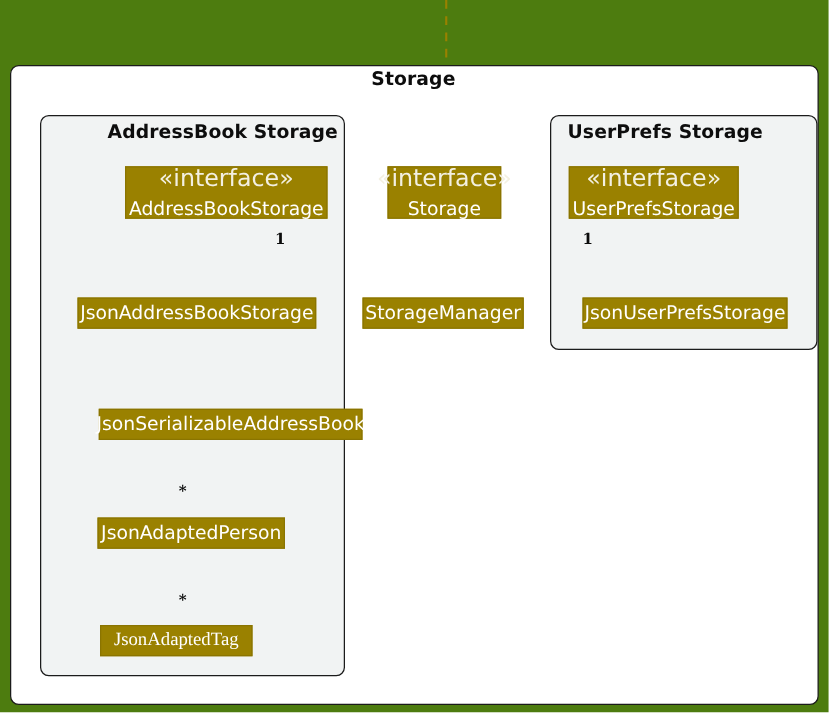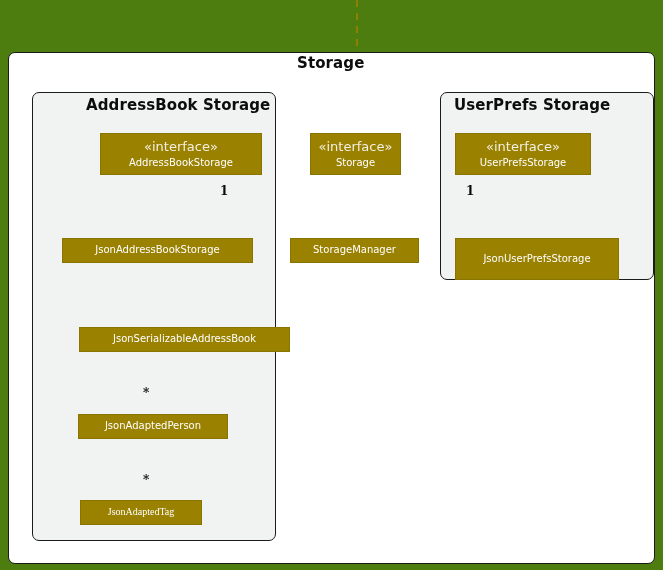--- a/index.html
+++ b/index.html
@@ -48,25 +48,25 @@
     display: flex;
     flex-direction: column;
     align-items: center;
     justify-content: center;
     font-size: 13.5px;
     line-height: 1.42;
     white-space: nowrap;
     text-align: center;
   }
   .node .stereo {
-    font-size: 13px;
+    font-size: 19px;
     color: #f3f0e2;
   }
   .node .nm {
-    font-size: 10px;
+    font-size: 15px;
     color: #ffffff;
   }
   .multi {
     position: absolute;
     font-size: 12px;
     font-weight: bold;
     color: #0b0b0b;
     font-family: "DejaVu Serif", serif;
   }
 </style>
@@ -158,21 +158,21 @@
   </div>
 
   <div class="node" style="left:62px; top:238px; width:191px; height:25px;">
     <span class="nm">JsonAddressBookStorage</span>
   </div>
 
   <div class="node" style="left:290px; top:238px; width:129px; height:25px;">
     <span class="nm">StorageManager</span>
   </div>
 
-  <div class="node" style="left:455px; top:238px; width:164px; height:42px;">
+  <div class="node" style="left:466px; top:238px; width:164px; height:25px;">
     <span class="nm">JsonUserPrefsStorage</span>
   </div>
 
   <div class="node" style="left:47px; top:327px; width:211px; height:25px;margin-left:32px;">
     <span class="nm">JsonSerializableAddressBook</span>
   </div>
 
   <div class="node" style="left:78px; top:414px; width:150px; height:25px;align-items:center;">
     <span class="nm">JsonAdaptedPerson</span>
   </div>

